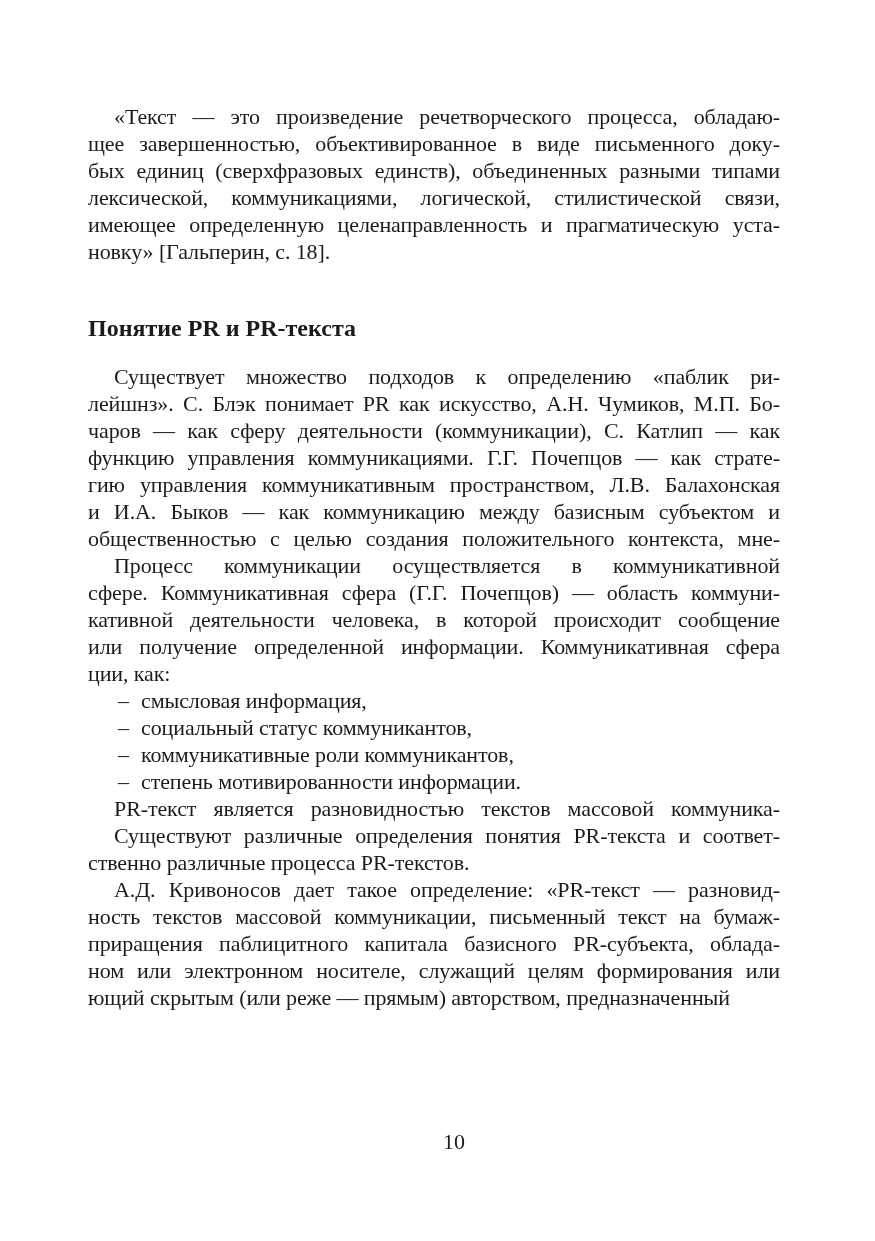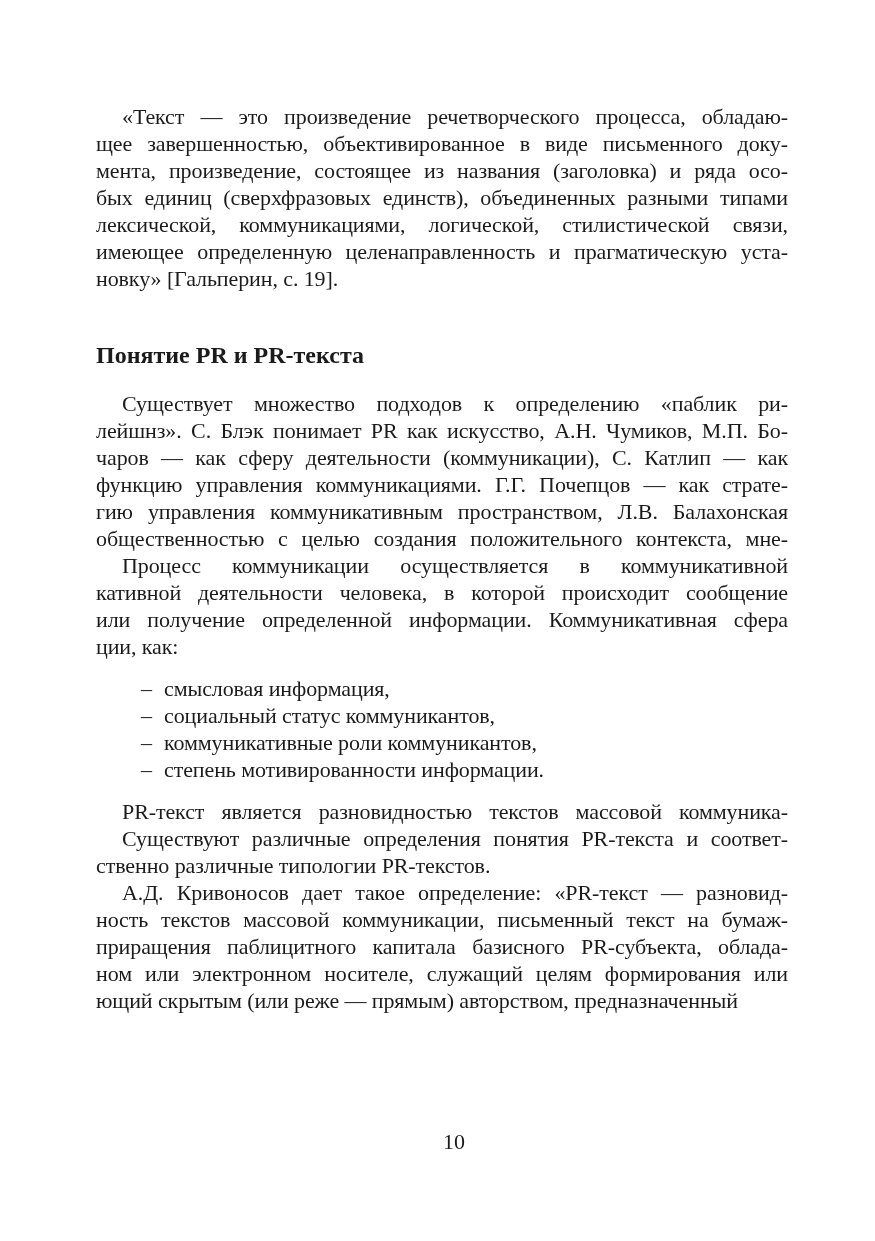--- a/index.html
+++ b/index.html
@@ -7,42 +7,42 @@
     width: 875px;
     height: 1241px;
     background: #ffffff;
     color: #1b1b1b;
     font-family: "Liberation Serif", "DejaVu Serif", serif;
     position: relative;
     overflow: hidden;
   }
   .text-block {
     position: absolute;
-    left: 96px;
+    left: 88px;
     top: 103px;
     width: 692px;
     font-size: 22px;
     line-height: 27px;
     letter-spacing: -0.1px;
   }
   .para { margin: 0; }
   .line { text-align: justify; }
   .line:not(.last) { text-align-last: justify; }
   .line.first { padding-left: 26px; }
   .heading {
     font-size: 24px;
     font-weight: bold;
     text-align: left;
     line-height: 30px;
     margin: 48px 0 20px 0;
     letter-spacing: 0;
   }
   .dash-list {
     list-style: none;
-    margin: 15px;
+    margin: 0;
     padding: 0;
   }
   .dash-list li {
     line-height: 27px;
     padding-left: 30px;
   }
   .dash-list .marker {
     display: inline-block;
     width: 23px;
   }
@@ -59,59 +59,60 @@
   }
 </style>
 </head>
 <body>
 
 <main class="text-block">
 
   <div class="para">
       <div class="line first">«Текст — это произведение речетворческого процесса, обладаю-</div>
       <div class="line">щее завершенностью, объективированное в виде письменного доку-</div>
-      <div class="line">мента, произведение, состоящее из названия (заголовка) и ряда осо-</div>
       <div class="line">бых единиц (сверхфразовых единств), объединенных разными типами</div>
       <div class="line">лексической, коммуникациями, логической, стилистической связи,</div>
       <div class="line">имеющее определенную целенаправленность и прагматическую уста-</div>
-      <div class="line last">новку» [Гальперин, с. 19].</div>
+      <div class="line last">новку» [Гальперин, с. 18].</div>
     </div>
 
   <h2 class="heading">Понятие PR и PR-текста</h2>
 
   <div class="para">
       <div class="line first">Существует множество подходов к определению «паблик ри-</div>
       <div class="line">лейшнз». С. Блэк понимает PR как искусство, А.Н. Чумиков, М.П. Бо-</div>
       <div class="line">чаров — как сферу деятельности (коммуникации), С. Катлип — как</div>
       <div class="line">функцию управления коммуникациями. Г.Г. Почепцов — как страте-</div>
       <div class="line">гию управления коммуникативным пространством, Л.В. Балахонская</div>
+      <div class="line">и И.А. Быков — как коммуникацию между базисным субъектом и</div>
       <div class="line">общественностью с целью создания положительного контекста, мне-</div>
     </div>
 
   <div class="para">
       <div class="line first">Процесс коммуникации осуществляется в коммуникативной</div>
+      <div class="line">сфере. Коммуникативная сфера (Г.Г. Почепцов) — область коммуни-</div>
       <div class="line">кативной деятельности человека, в которой происходит сообщение</div>
       <div class="line">или получение определенной информации. Коммуникативная сфера</div>
       <div class="line last">ции, как:</div>
     </div>
 
   <ul class="dash-list">
       <li><span class="marker">–</span><span>смысловая информация,</span></li>
       <li><span class="marker">–</span><span>социальный статус коммуникантов,</span></li>
       <li><span class="marker">–</span><span>коммуникативные роли коммуникантов,</span></li>
       <li><span class="marker">–</span><span>степень мотивированности информации.</span></li>
     </ul>
 
   <div class="para">
       <div class="line first">PR-текст является разновидностью текстов массовой коммуника-</div>
     </div>
 
   <div class="para">
       <div class="line first">Существуют различные определения понятия PR-текста и соответ-</div>
-      <div class="line last">ственно различные типологии PR-текстов.</div>
+      <div class="line last">ственно различные процесса PR-текстов.</div>
     </div>
 
   <div class="para">
       <div class="line first">А.Д. Кривоносов дает такое определение: «PR-текст — разновид-</div>
       <div class="line">ность текстов массовой коммуникации, письменный текст на бумаж-</div>
       <div class="line">приращения паблицитного капитала базисного PR-субъекта, облада-</div>
       <div class="line">ном или электронном носителе, служащий целям формирования или</div>
       <div class="line last">ющий скрытым (или реже — прямым) авторством, предназначенный</div>
     </div>
 

